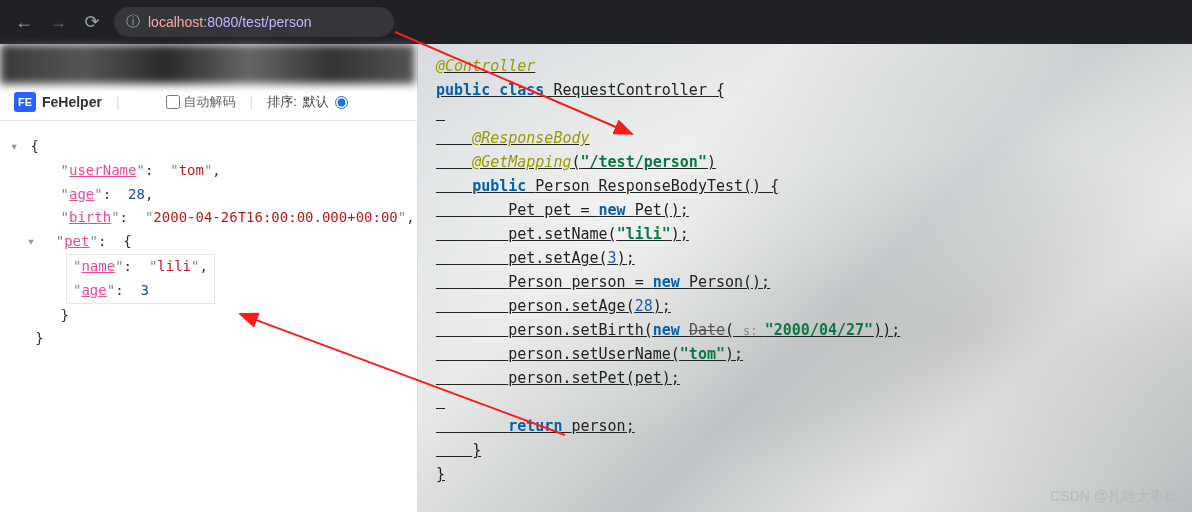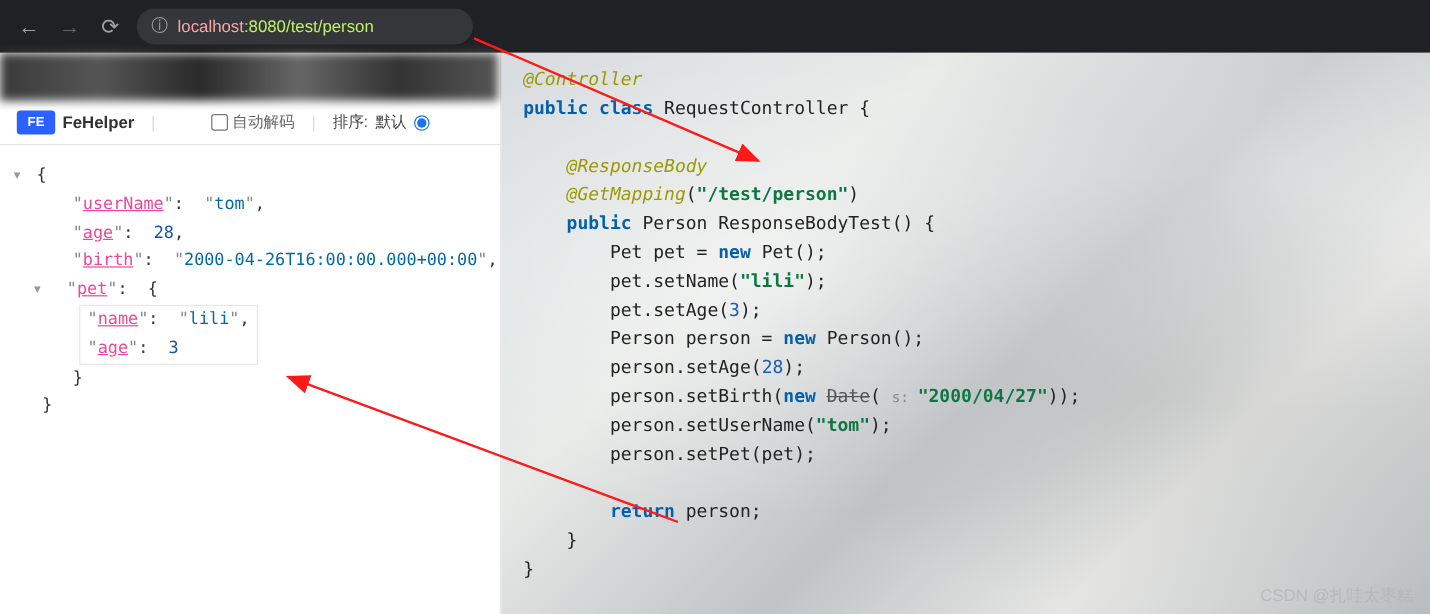--- a/index.html
+++ b/index.html
@@ -40,21 +40,21 @@
       color: #e8eaed;
       font-size: 14px;
       max-width: 280px;
     }
     .url-icon {
       color: #9aa0a6;
       margin-right: 8px;
       font-size: 14px;
     }
     .url-host { color: #fca5a5; }
-    .url-rest { color: #bef264; }
+    .url-rest { color: #c4b5fd; }
     
     
     .bookmarks-blur {
       height: 40px;
       background: linear-gradient(90deg, #3a3a3a, #555, #2a2a2a, #666, #333, #555);
       filter: blur(4px);
       width: 415px;
     }
     
     .main-area {
@@ -85,21 +85,21 @@
     .fe-logo {
       display: flex;
       align-items: center;
       gap: 6px;
       font-weight: bold;
       color: #333;
     }
     .fe-icon {
       background: #2962ff;
       color: #fff;
-      width: 32px;
+      width: 22px;
       height: 20px;
       border-radius: 3px;
       display: flex;
       align-items: center;
       justify-content: center;
       font-size: 11px;
       font-weight: bold;
     }
     .fe-sep { color: #ddd; }
     .fe-checkbox {
@@ -131,21 +131,21 @@
     }
     .json-line { white-space: pre; }
     .json-toggle {
       color: #999;
       display: inline-block;
       width: 12px;
       cursor: pointer;
     }
     .json-quote { color: #888; }
     .json-key { color: #ec4899; text-decoration: underline; }
-    .json-string { color: #0369a1; }
+    .json-string { color: #b91c1c; }
     .json-number { color: #164eb3; }
     .json-brace { color: #333; }
     .json-comma { color: #333; }
     .pet-box {
       border: 1px solid #e8e8e8;
       margin-left: 56px;
       padding: 0 6px;
       display: inline-block;
     }
     
@@ -153,20 +153,21 @@
     .code-panel {
       flex: 1;
       background: linear-gradient(135deg, #d8dce0 0%, #e8eae8 30%, #c0c4c6 55%, #e5e6e4 75%, #b8bcbe 100%);
       padding: 10px 18px;
       font-family: Consolas, Monaco, monospace;
       font-size: 15px;
       line-height: 1.6;
       color: #222;
       position: relative;
       overflow: hidden;
+      text-decoration: underline;
     }
     .code-panel::before {
       content: "";
       position: absolute;
       inset: 0;
       background: radial-gradient(ellipse at 30% 40%, rgba(255,255,255,0.4) 0%, transparent 50%),
                   radial-gradient(ellipse at 70% 60%, rgba(100,100,100,0.15) 0%, transparent 45%),
                   radial-gradient(ellipse at 85% 20%, rgba(255,255,255,0.3) 0%, transparent 40%);
       pointer-events: none;
     }

